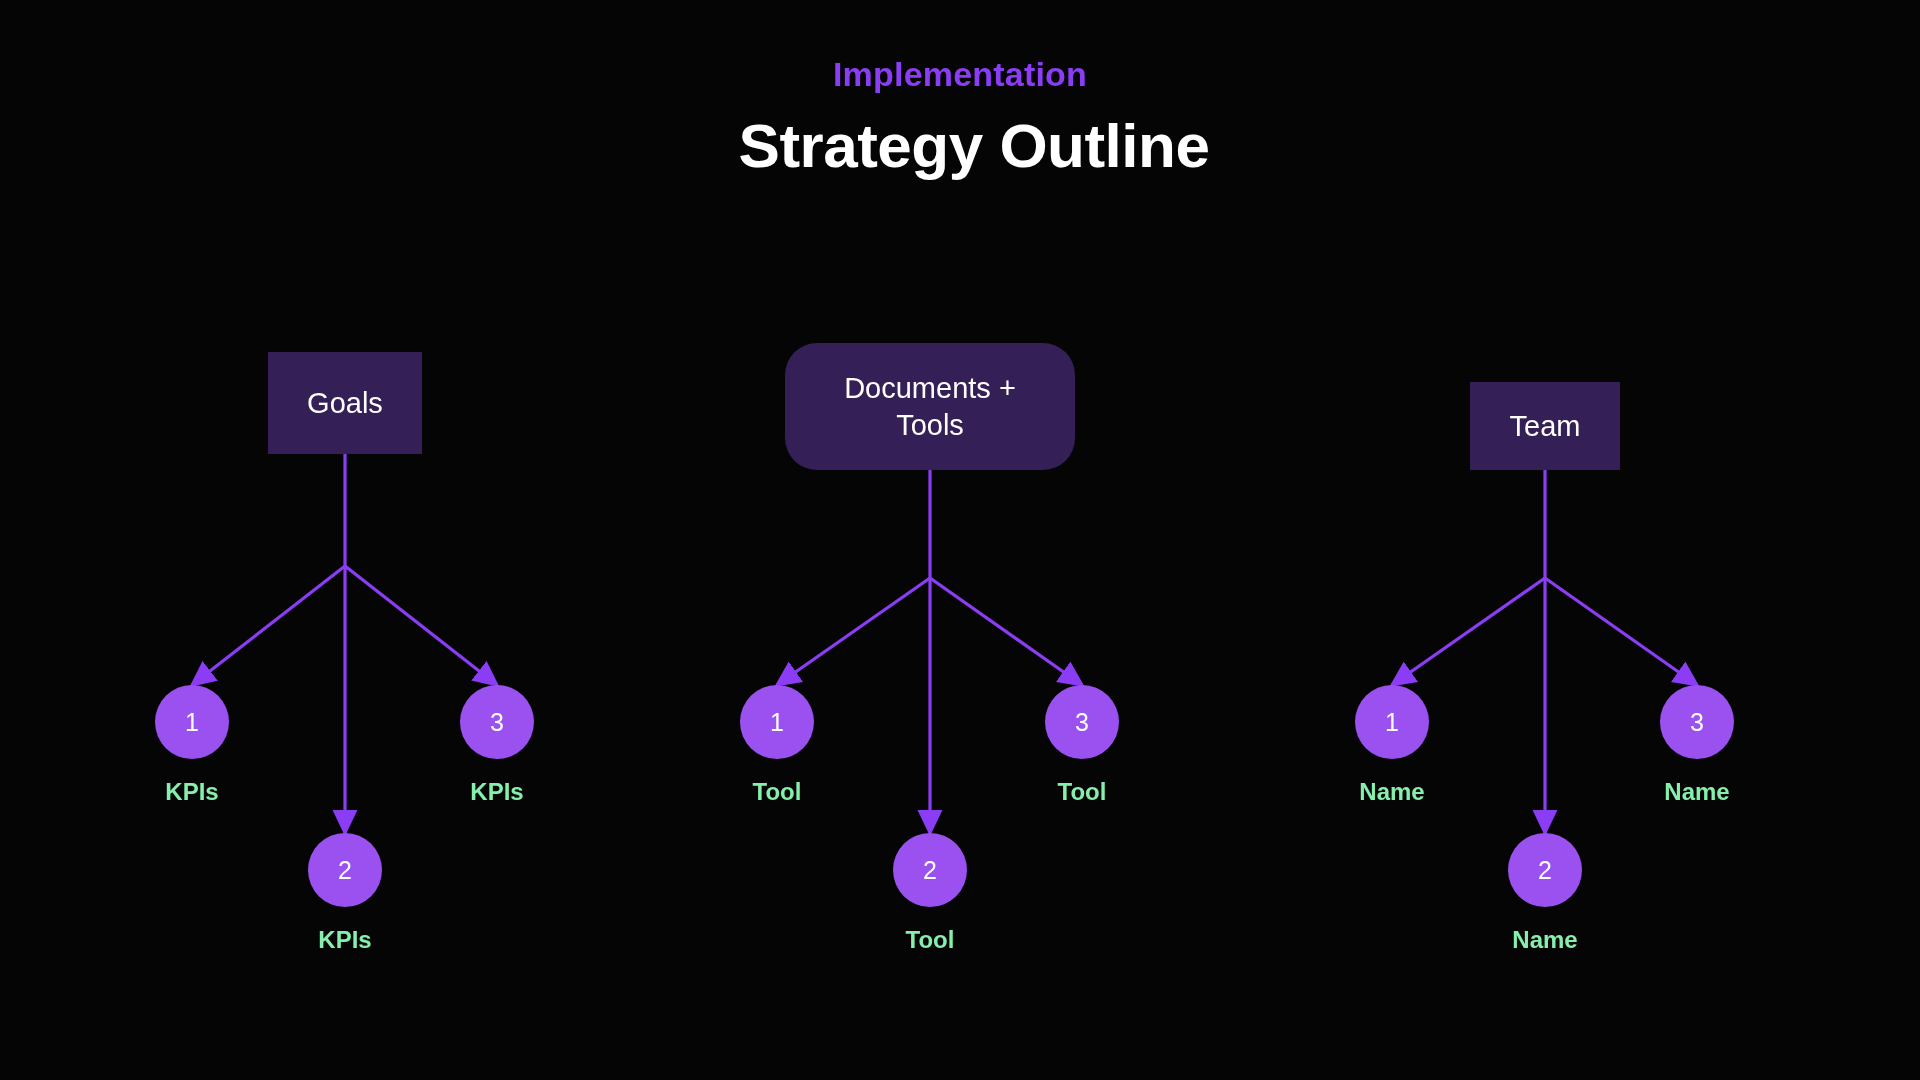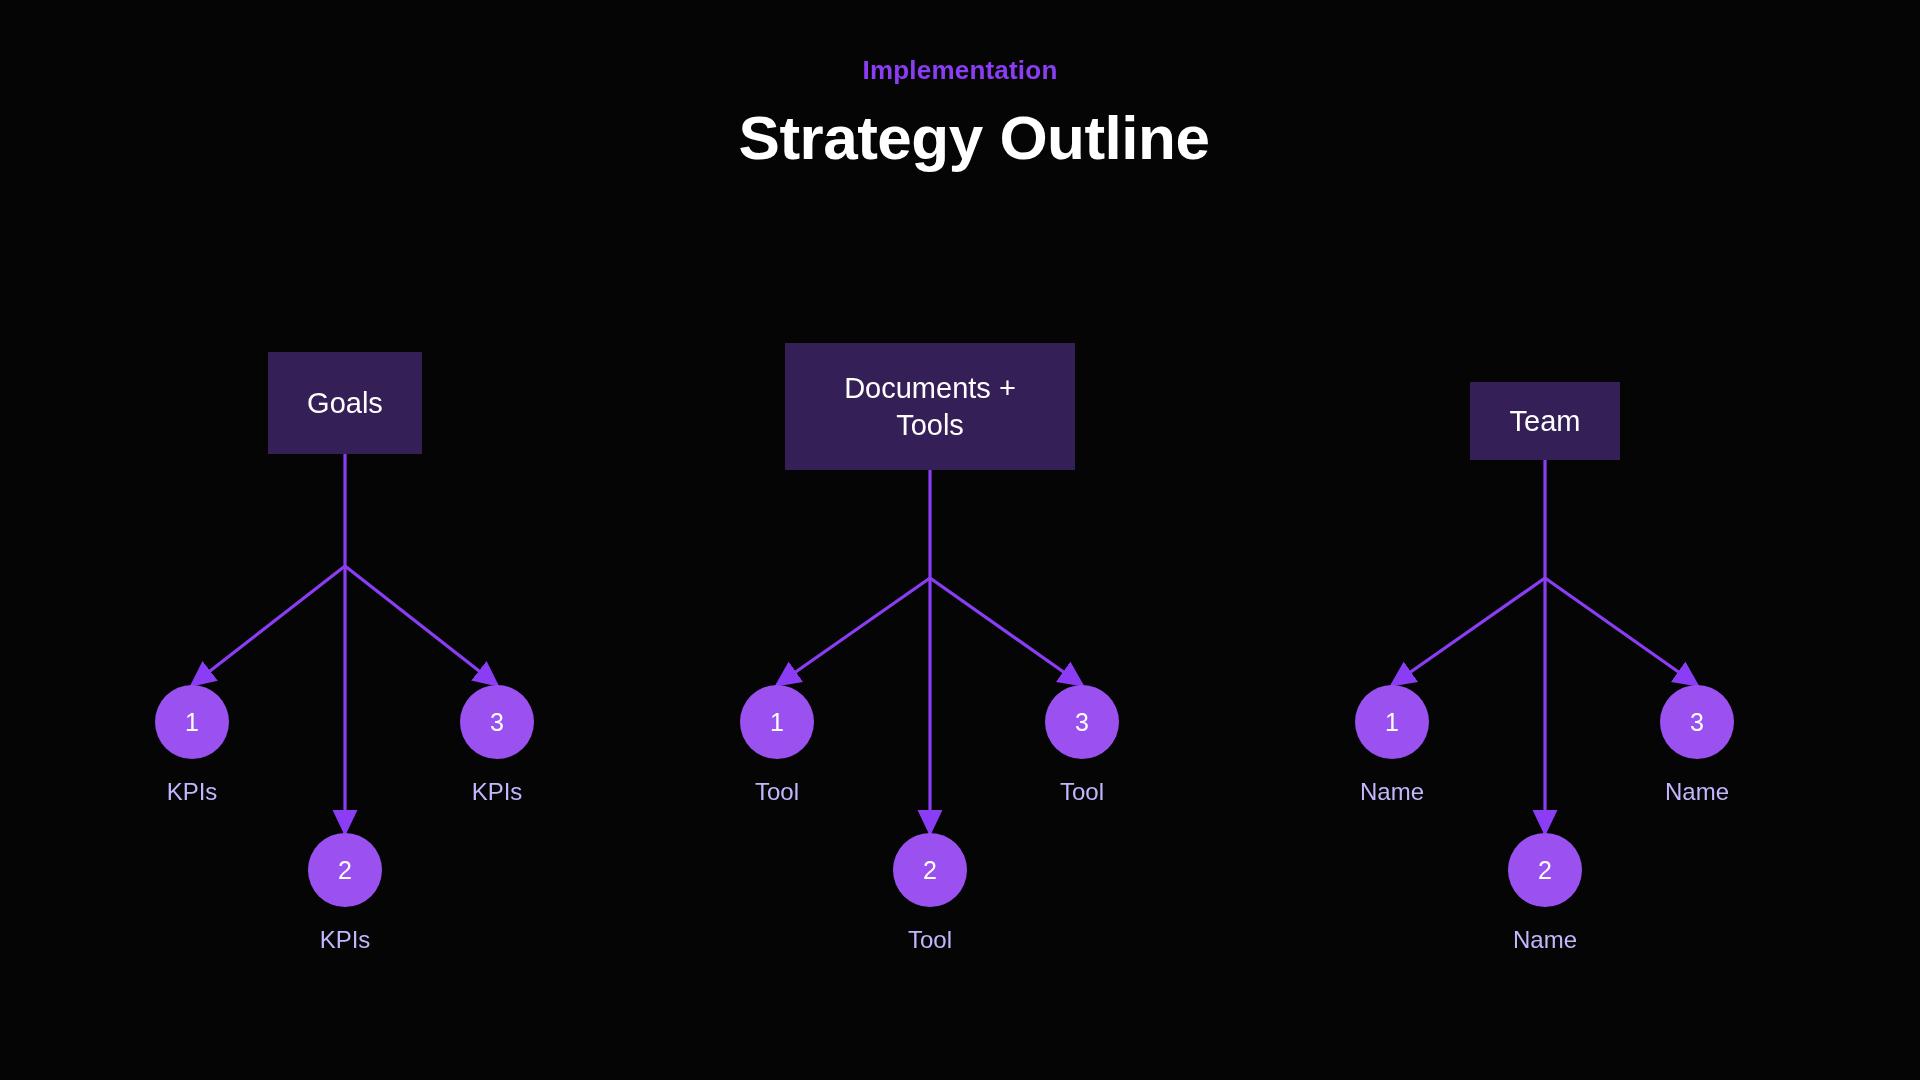--- a/index.html
+++ b/index.html
@@ -23,21 +23,21 @@
 
   
   .header {
     position: absolute;
     top: 56px;
     left: 0;
     width: 1920px;
     text-align: center;
   }
   .eyebrow {
-    font-size: 26px;
+    font-size: 34px;
     font-weight: 700;
     letter-spacing: 0.2px;
     color: #8B3DF5;
     line-height: 1.1;
     margin: 0;
   }
   .maintitle {
     margin: 22px 0 0 0;
     font-size: 62px;
     font-weight: 700;
@@ -88,23 +88,23 @@
     color: #FFFFFF;
     display: flex;
     align-items: center;
     justify-content: center;
     font-size: 25px;
     font-weight: 400;
     box-sizing: border-box;
   }
   .leaf-label {
     position: absolute;
-    color: #c4b5fd;
+    color: #86efac;
     font-size: 24px;
-    font-weight: 400;
+    font-weight: 700;
     text-align: center;
     white-space: nowrap;
     transform: translateX(-50%);
   }
 </style>
 </head>
 <body>
 
 <div id="slide">
 
@@ -159,21 +159,21 @@
       </div>
       <div class="leaf-label" style="left:345px; top:926px;">KPIs</div>
 
       <div class="circle" style="left:460px; top:685px;">
         <span>3</span>
       </div>
       <div class="leaf-label" style="left:497px; top:778px;">KPIs</div>
     </div>
 
     <div>
-      <div class="node-box" style="left:785px; top:343px; width:290px; height:127px;">
+      <div class="node-box" style="left:785px; top:343px; width:290px; height:127px;border-radius:32px;">
         <span>
           <span>Documents +</span><br>
           <span>Tools</span>
         </span>
       </div>
 
       <div class="circle" style="left:740px; top:685px;">
         <span>1</span>
       </div>
       <div class="leaf-label" style="left:777px; top:778px;">Tool</div>
@@ -183,21 +183,21 @@
       </div>
       <div class="leaf-label" style="left:930px; top:926px;">Tool</div>
 
       <div class="circle" style="left:1045px; top:685px;">
         <span>3</span>
       </div>
       <div class="leaf-label" style="left:1082px; top:778px;">Tool</div>
     </div>
 
     <div>
-      <div class="node-box" style="left:1470px; top:382px; width:150px; height:78px;">
+      <div class="node-box" style="left:1470px; top:382px; width:150px; height:88px;">
         <span>Team</span>
       </div>
 
       <div class="circle" style="left:1355px; top:685px;">
         <span>1</span>
       </div>
       <div class="leaf-label" style="left:1392px; top:778px;">Name</div>
 
       <div class="circle" style="left:1508px; top:833px;">
         <span>2</span>

